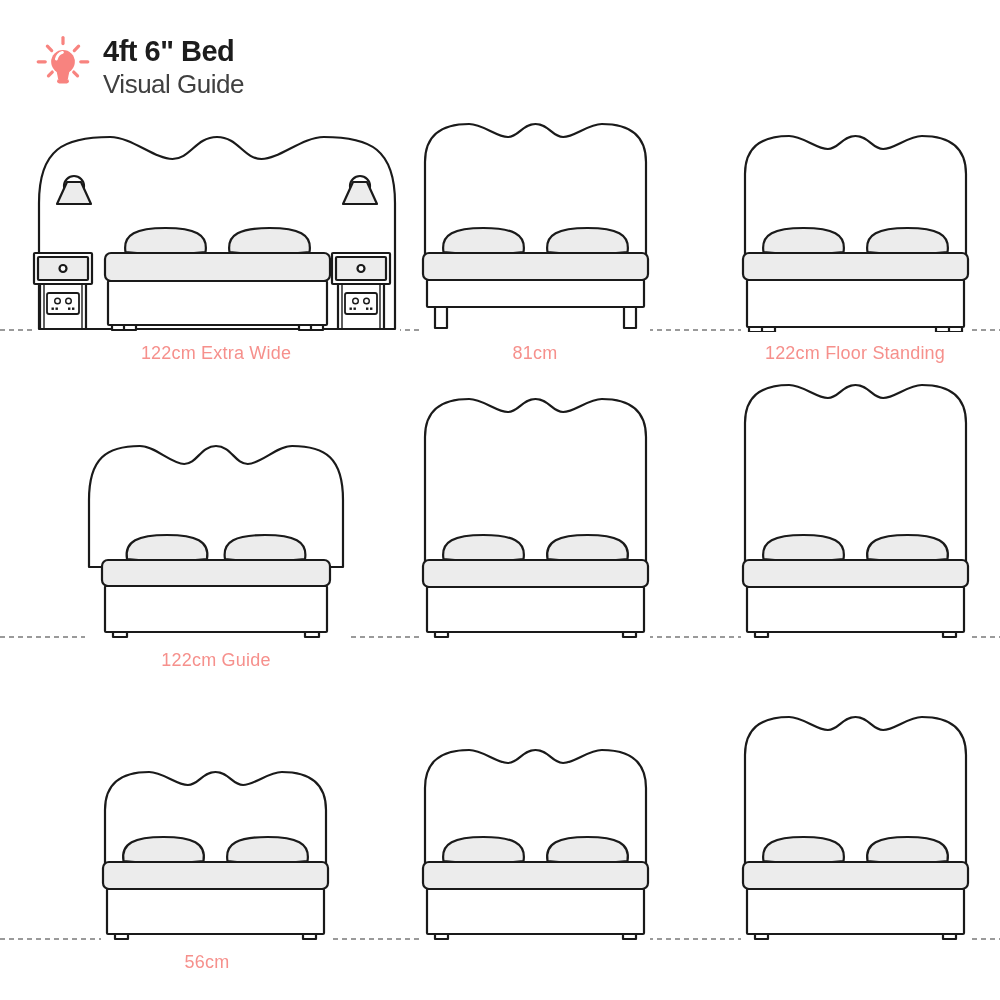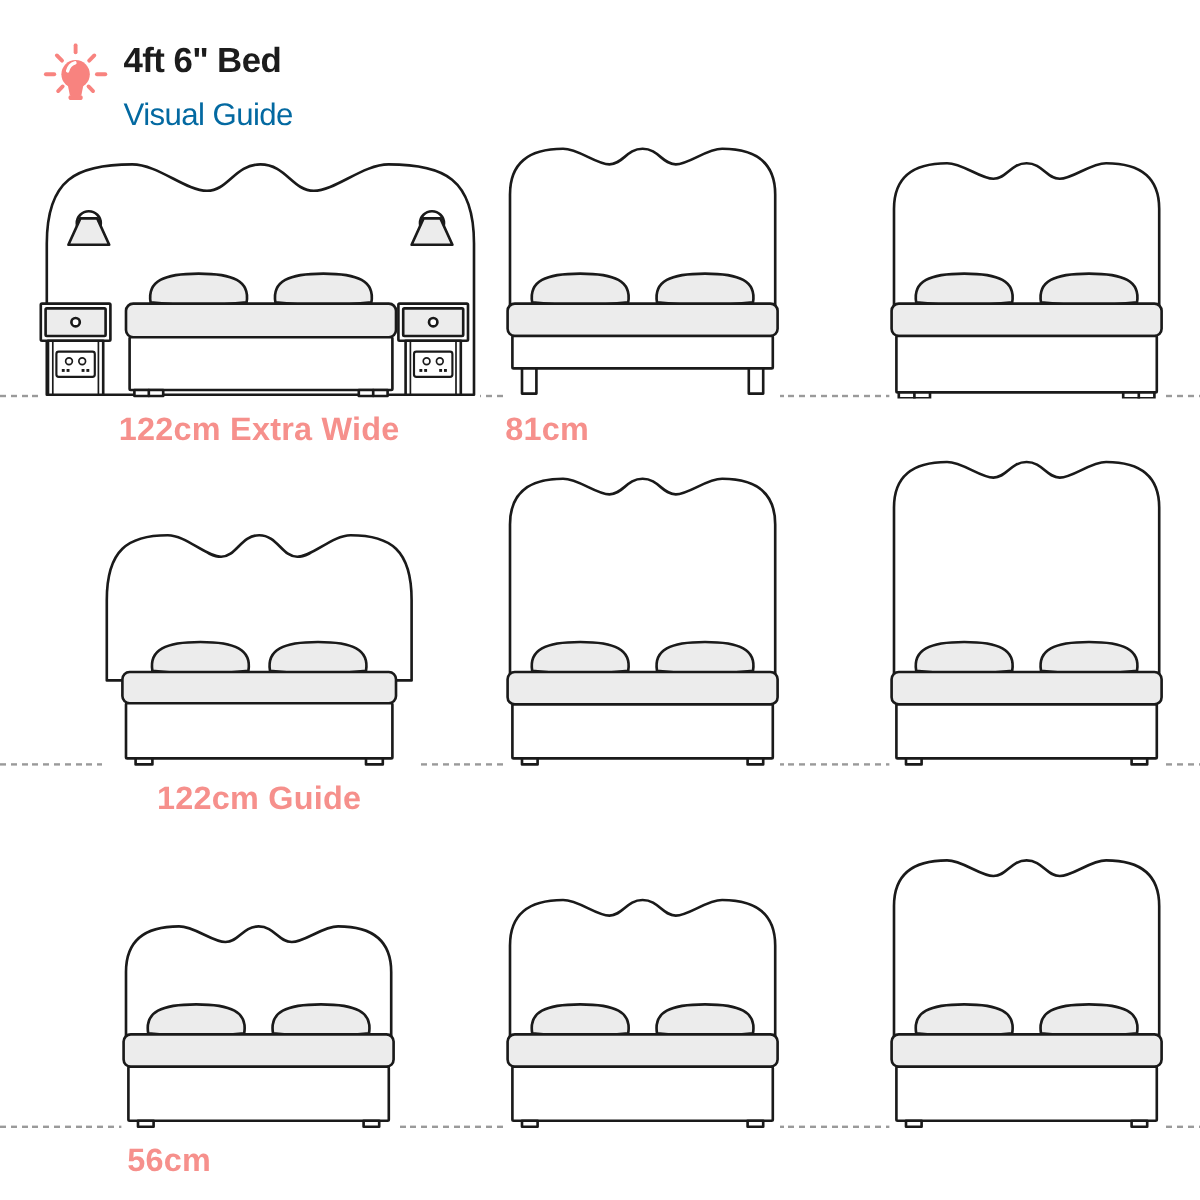--- a/index.html
+++ b/index.html
@@ -1,28 +1,28 @@
 <!DOCTYPE html>
 <html><head>
 <meta charset="utf-8">
 <style>
   html,body{margin:0;padding:0;background:#ffffff;}
   .canvas{position:relative;width:1000px;height:1000px;background:#ffffff;overflow:hidden;
           font-family:"Liberation Sans", sans-serif;}
   .header{position:absolute;left:35px;top:36px;display:flex;align-items:flex-start;}
   .header .txt{margin-left:12px;}
   .title{font-size:29px;font-weight:700;color:#1c1c1c;letter-spacing:-0.5px;line-height:1.1;}
-  .subtitle{font-size:26px;font-weight:400;color:#0369a1;letter-spacing:-0.5px;line-height:1.1;margin-top:13px;}
+  .subtitle{font-size:26px;font-weight:400;color:#404040;letter-spacing:-0.5px;line-height:1.1;margin-top:2px;}
   .floor-line{position:absolute;left:0;width:1000px;height:2px;
       background:repeating-linear-gradient(90deg,#9a9a9a 0,#9a9a9a 5px,transparent 5px,transparent 9px);}
   .bed{position:absolute;}
   .bed svg{display:block;}
-  .bed-label{position:absolute;font-size:27px;font-weight:700;color:#F6908C;letter-spacing:0.2px;}
+  .bed-label{position:absolute;font-size:18px;font-weight:400;color:#F6908C;letter-spacing:0.2px;}
   .al-c{text-align:center;}
-  .al-r{text-align:left;}
+  .al-r{text-align:center;}
 </style>
 </head>
 <body>
 
 <div class="canvas">
 
   <div class="header">
     <svg width="56" height="56" viewBox="0 0 52 52">
       <g stroke="#F8837F" stroke-width="3" stroke-linecap="round">
         <line x1="26" y1="1.5" x2="26" y2="7"></line>
@@ -303,16 +303,17 @@
           <rect x="2" y="149" width="225" height="27" rx="6" fill="#ECECEC"></rect>
           <rect x="6" y="176" width="217" height="45" rx="1" fill="#fff"></rect>
           <rect x="14" y="221" width="13" height="5" rx="0" fill="#fff"></rect>
           <rect x="202" y="221" width="13" height="5" rx="0" fill="#fff"></rect>
         </g>
       </svg>
     </div>
 
   <div class="bed-label al-c" style="left:32px;top:343px;width:368px">122cm Extra Wide</div>
   <div class="bed-label al-r" style="left:421px;top:343px;width:228px">81cm</div>
+  <div class="bed-label al-c" style="left:741px;top:343px;width:228px">122cm Floor Standing</div>
   <div class="bed-label al-c" style="left:85px;top:650px;width:262px">122cm Guide</div>
-  <div class="bed-label al-r" style="left:106px;top:952px;width:228px">56cm</div>
+  <div class="bed-label al-r" style="left:93px;top:952px;width:228px">56cm</div>
 
 </div>
 
 </body></html>

